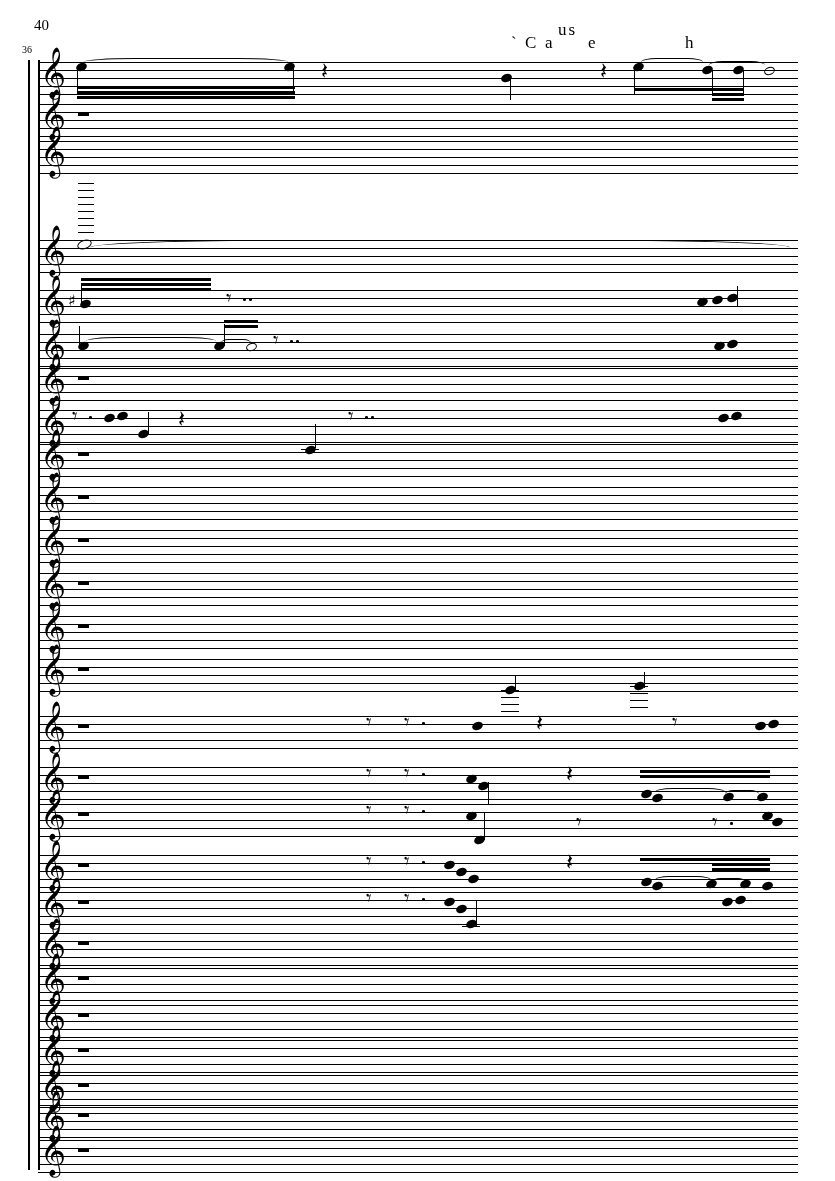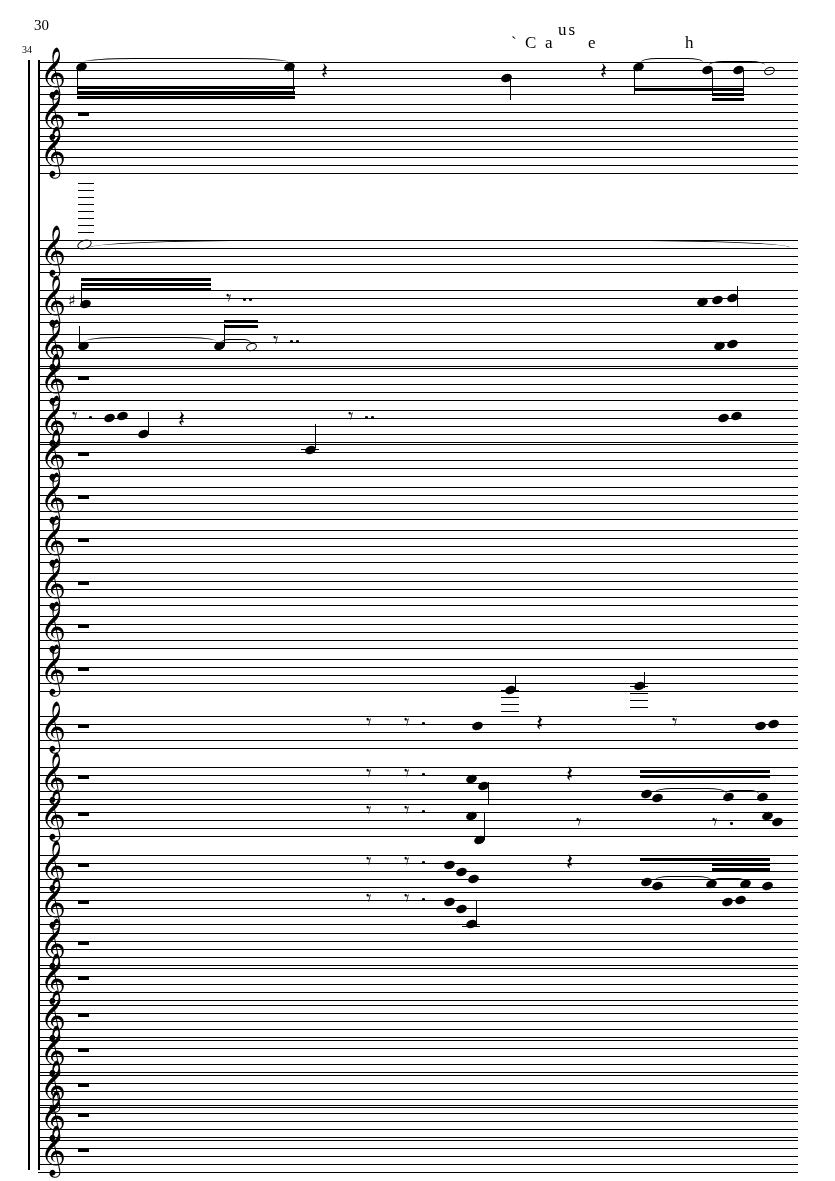--- a/index.html
+++ b/index.html
@@ -128,23 +128,23 @@
   .dot{
     position:absolute;
     width:2.5px;height:2.5px;background:#000;border-radius:50%;
   }
 </style>
 </head>
 <body>
 
 <div id="page">
 
-  <div class="pagenum" style="left:34px;top:17px;">30</div>
-
-  <div class="measurenum" style="left:22px;top:44px;">34</div>
+  <div class="pagenum" style="left:34px;top:17px;">40</div>
+
+  <div class="measurenum" style="left:22px;top:44px;">36</div>
 
   <div class="lyric" style="left:511px;top:33px;">`</div>
   <div class="lyric" style="left:525px;top:33px;">C</div>
   <div class="lyric" style="left:545px;top:33px;">a</div>
   <div class="lyric" style="left:558px;top:20px;">us</div>
   <div class="lyric" style="left:588px;top:33px;">e</div>
   <div class="lyric" style="left:685px;top:33px;">h</div>
 
   <div class="brace" style="top:60px;height:1110px;"></div>
   <div class="sysbar" style="left:38px;top:60px;height:1110px;"></div>

